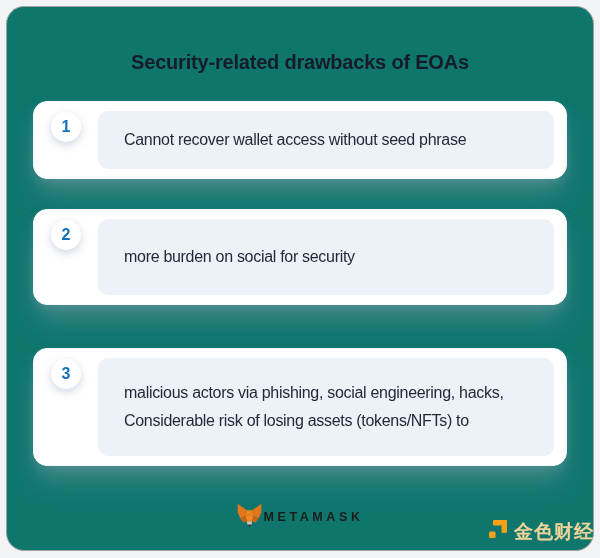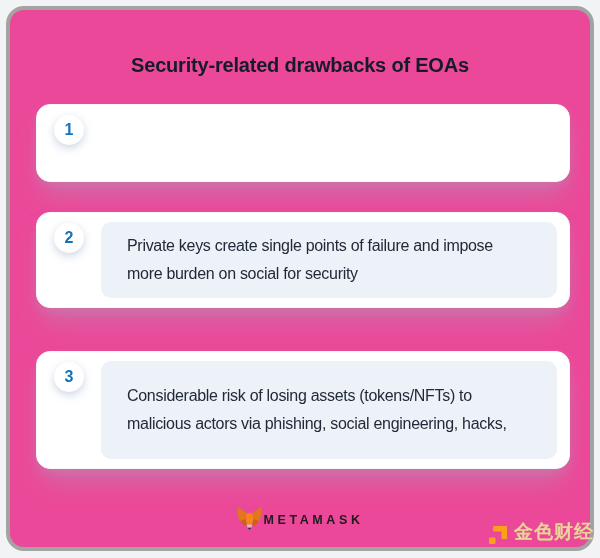--- a/index.html
+++ b/index.html
@@ -7,22 +7,22 @@
   body {
     font-family: "Liberation Sans", sans-serif;
     background: #f2f3f4;
     position: relative;
     overflow: hidden;
   }
   .canvas {
     position: absolute;
     left: 6px; top: 6px;
     width: 588px; height: 545px;
-    background: #ec4899;
-    border: 4px solid #a3a3a3;
+    background: #0f766e;
+    border: 1px solid #a3a3a3;
     border-radius: 18px;
   }
   .title {
     position: absolute;
     top: 44px; left: 0; width: 100%;
     text-align: center;
     font-size: 20px;
     font-weight: 700;
     letter-spacing: -0.2px;
     color: #151c28;
@@ -81,21 +81,21 @@
     font-size: 12.5px;
     font-weight: 700;
     letter-spacing: 3.6px;
     color: #1c1c1c;
     padding-top: 3px;
   }
   .watermark {
     position: absolute;
     top: 519px; right: 6px;
     display: flex;
-    align-items: flex-end;
+    align-items: flex-start;
     gap: 6px;
   }
   .watermark-text {
     font-size: 19px;
     font-weight: 700;
     color: #e9d49c;
     text-shadow: 0 0 1px rgba(215,170,70,0.35);
     letter-spacing: 1px;
   }
 </style>
@@ -103,39 +103,41 @@
 <body>
 
 <div class="canvas">
 
   <div class="title">Security-related drawbacks of EOAs</div>
 
   <div class="item-card i1">
     <div class="num-circle">
       <span>1</span>
     </div>
+    <div class="text-box">
+      <div class="text-line">Cannot recover wallet access without seed phrase</div>
+    </div>
   </div>
 
   <div class="item-card i2">
     <div class="num-circle">
       <span>2</span>
     </div>
     <div class="text-box">
-      <div class="text-line">Private keys create single points of failure and impose</div>
       <div class="text-line">more burden on social for security</div>
     </div>
   </div>
 
   <div class="item-card i3">
     <div class="num-circle">
       <span>3</span>
     </div>
     <div class="text-box">
+      <div class="text-line">malicious actors via phishing, social engineering, hacks,</div>
       <div class="text-line">Considerable risk of losing assets (tokens/NFTs) to</div>
-      <div class="text-line">malicious actors via phishing, social engineering, hacks,</div>
     </div>
   </div>
 
   <div class="brand-row">
     <span style="display:inline-flex;">
       <svg width="27" height="25" viewBox="0 0 40 38" xmlns="http://www.w3.org/2000/svg">
         <polygon points="2,1 16,11 14,20 6,23 2,14" fill="#E2761B"></polygon>
         <polygon points="38,1 24,11 26,20 34,23 38,14" fill="#E2761B"></polygon>
         <polygon points="16,11 24,11 26,20 20,17 14,20" fill="#F6851B"></polygon>
         <polygon points="14,20 20,17 26,20 24,28 16,28" fill="#F6851B"></polygon>

